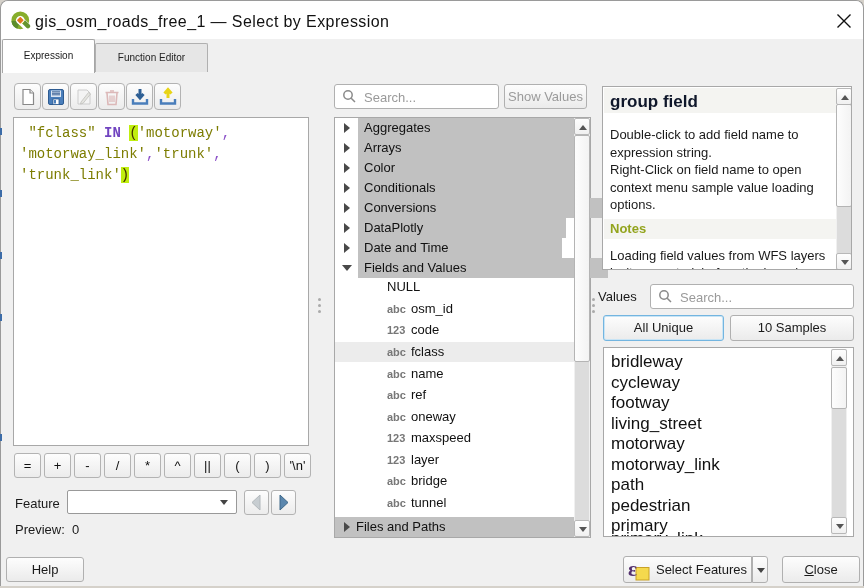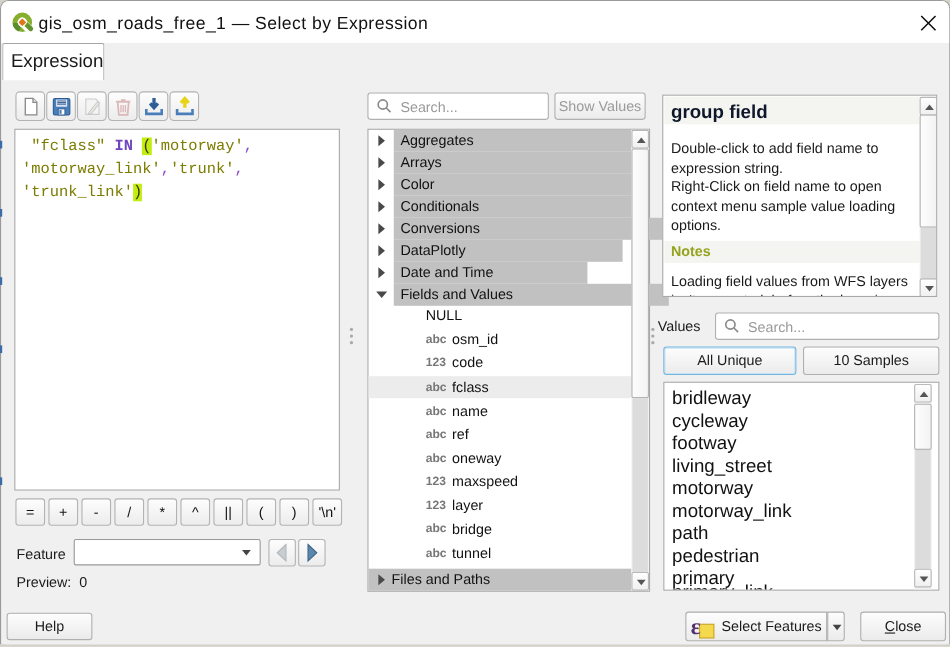--- a/index.html
+++ b/index.html
@@ -3,21 +3,21 @@
 *{margin:0;padding:0;box-sizing:border-box}
 html,body{width:864px;height:588px;overflow:hidden}
 body{font-family:"Liberation Sans",sans-serif;background:#d5d1ca;position:relative;font-size:13px;color:#1a1a1a}
 .abs{position:absolute}
 #dlg{position:absolute;left:0;top:2;width:864px;height:586px;background:#f0f0f0;border:1px solid #9a9a9a;border-bottom:none;border-radius:8px 8px 0 0;overflow:hidden}
 #c{position:absolute;left:-1px;top:-3px;width:864px;height:588px}
 #titlebar{position:absolute;left:1px;top:2px;width:862px;height:39px;background:#fff;border-radius:8px 8px 0 0}
 #title{position:absolute;left:34px;top:13px;font-size:16px;color:#111;letter-spacing:0.4px}
 #closex{position:absolute;left:835px;top:13px;width:16px;height:16px}
 
-.tab{position:absolute;font-size:17px;text-align:right}
+.tab{position:absolute;font-size:10px;text-align:center}
 #tab1{left:2px;top:41px;width:93px;height:34px;background:#fff;border:1px solid #a6a6a6;border-bottom:none;border-radius:2px 2px 0 0;line-height:32px}
 #tab2{left:95px;top:45px;width:113px;height:29px;background:#e6e6e6;border:1px solid #b0b0b0;border-bottom:none;border-radius:2px 2px 0 0;line-height:27px;color:#222}
 
 .btn{position:absolute;background:linear-gradient(#fdfdfd,#f4f4f4 50%,#ebebeb);border:1px solid #b0b0b0;border-radius:3px;text-align:center;color:#1a1a1a}
 .tbtn{position:absolute;width:27px;height:27px;background:linear-gradient(#fdfdfd,#ececec);border:1px solid #b3b3b3;border-radius:4px}
 .tbtn svg{position:absolute;left:3px;top:3px}
 
 #editor{position:absolute;left:13px;top:119px;width:296px;height:329px;background:#fff;border:1px solid #a8a8a8;font-family:"Liberation Mono",monospace;font-size:14px;line-height:21px;padding:5px 0 0 6px;white-space:pre;color:#7c7c00}
 .kw{color:#7144c0;font-weight:bold}
 .pu{color:#8a4fc8}
@@ -63,20 +63,21 @@
       <rect x="10.4" y="7.5" width="11" height="4.4" rx="2.2" transform="rotate(45 11.5 9.7)" fill="#63942f"></rect>
       <rect x="8.6" y="7.7" width="4.4" height="3.2" transform="rotate(45 9.3 9.3)" fill="#d5df00"></rect>
       <rect x="5.9" y="5.9" width="6.8" height="6.8" rx="0.6" transform="rotate(45 9.3 9.3)" fill="#ffffff"></rect>
       <rect x="6.8" y="6.8" width="5" height="5" rx="0.8" transform="rotate(45 9.3 9.3)" fill="#e2761b"></rect>
     </svg>
     <div id="title">gis_osm_roads_free_1 — Select by Expression</div>
     <svg id="closex" viewBox="0 0 16 16">
           <path d="M1.5 1.5 L14.5 14.5 M14.5 1.5 L1.5 14.5" stroke="#111" stroke-width="1.4"></path>
         </svg>
   </div>
+  <div class="tab" id="tab2">Function Editor</div>
   <div class="tab" id="tab1">Expression</div>
 
   <div class="tbtn" style="left:14px;top:85px">
         <svg width="20" height="20" viewBox="0 0 20 20">
           <path d="M5 2.5 H12 L15.5 6 V17.5 H5 Z" fill="#fff" stroke="#888" stroke-width="1.2"></path>
           <path d="M12 2.5 V6 H15.5" fill="#eee" stroke="#888" stroke-width="1.2"></path>
         </svg>
       </div>
   <div class="tbtn" style="left:42px;top:85px">
         <svg width="20" height="20" viewBox="0 0 20 20">
@@ -165,21 +166,21 @@
         <div class="grow" style="left:358px;top:140px;width:216px">Arrays</div>
         <div class="garr" style="left:344px;top:145px"></div>
         <div class="grow" style="left:358px;top:160px;width:216px">Color</div>
         <div class="garr" style="left:344px;top:165px"></div>
         <div class="grow" style="left:358px;top:180px;width:216px">Conditionals</div>
         <div class="garr" style="left:344px;top:185px"></div>
         <div class="grow" style="left:358px;top:200px;width:256px">Conversions</div>
         <div class="garr" style="left:344px;top:205px"></div>
         <div class="grow" style="left:358px;top:220px;width:208px">DataPlotly</div>
         <div class="garr" style="left:344px;top:225px"></div>
-        <div class="grow" style="left:358px;top:240px;width:176px">Date and Time</div>
+        <div class="grow" style="left:358px;top:240px;width:204px">Date and Time</div>
         <div class="garr" style="left:344px;top:245px"></div>
         <div class="grow" style="left:358px;top:260px;width:250px">Fields and Values</div>
         <div class="garrd" style="left:342px;top:267px"></div>
         <div style="position:absolute;left:335px;top:344px;width:239px;height:20px;background:#ececec"></div>
         <div class="titem" style="left:387px;top:279px">NULL</div>
         <div class="ticon" style="left:387px;top:305px">abc</div>
         <div class="titem" style="left:411px;top:301px">osm_id</div>
         <div class="ticon" style="left:387px;top:326px">123</div>
         <div class="titem" style="left:411px;top:322px">code</div>
         <div class="ticon" style="left:387px;top:348px">abc</div>

